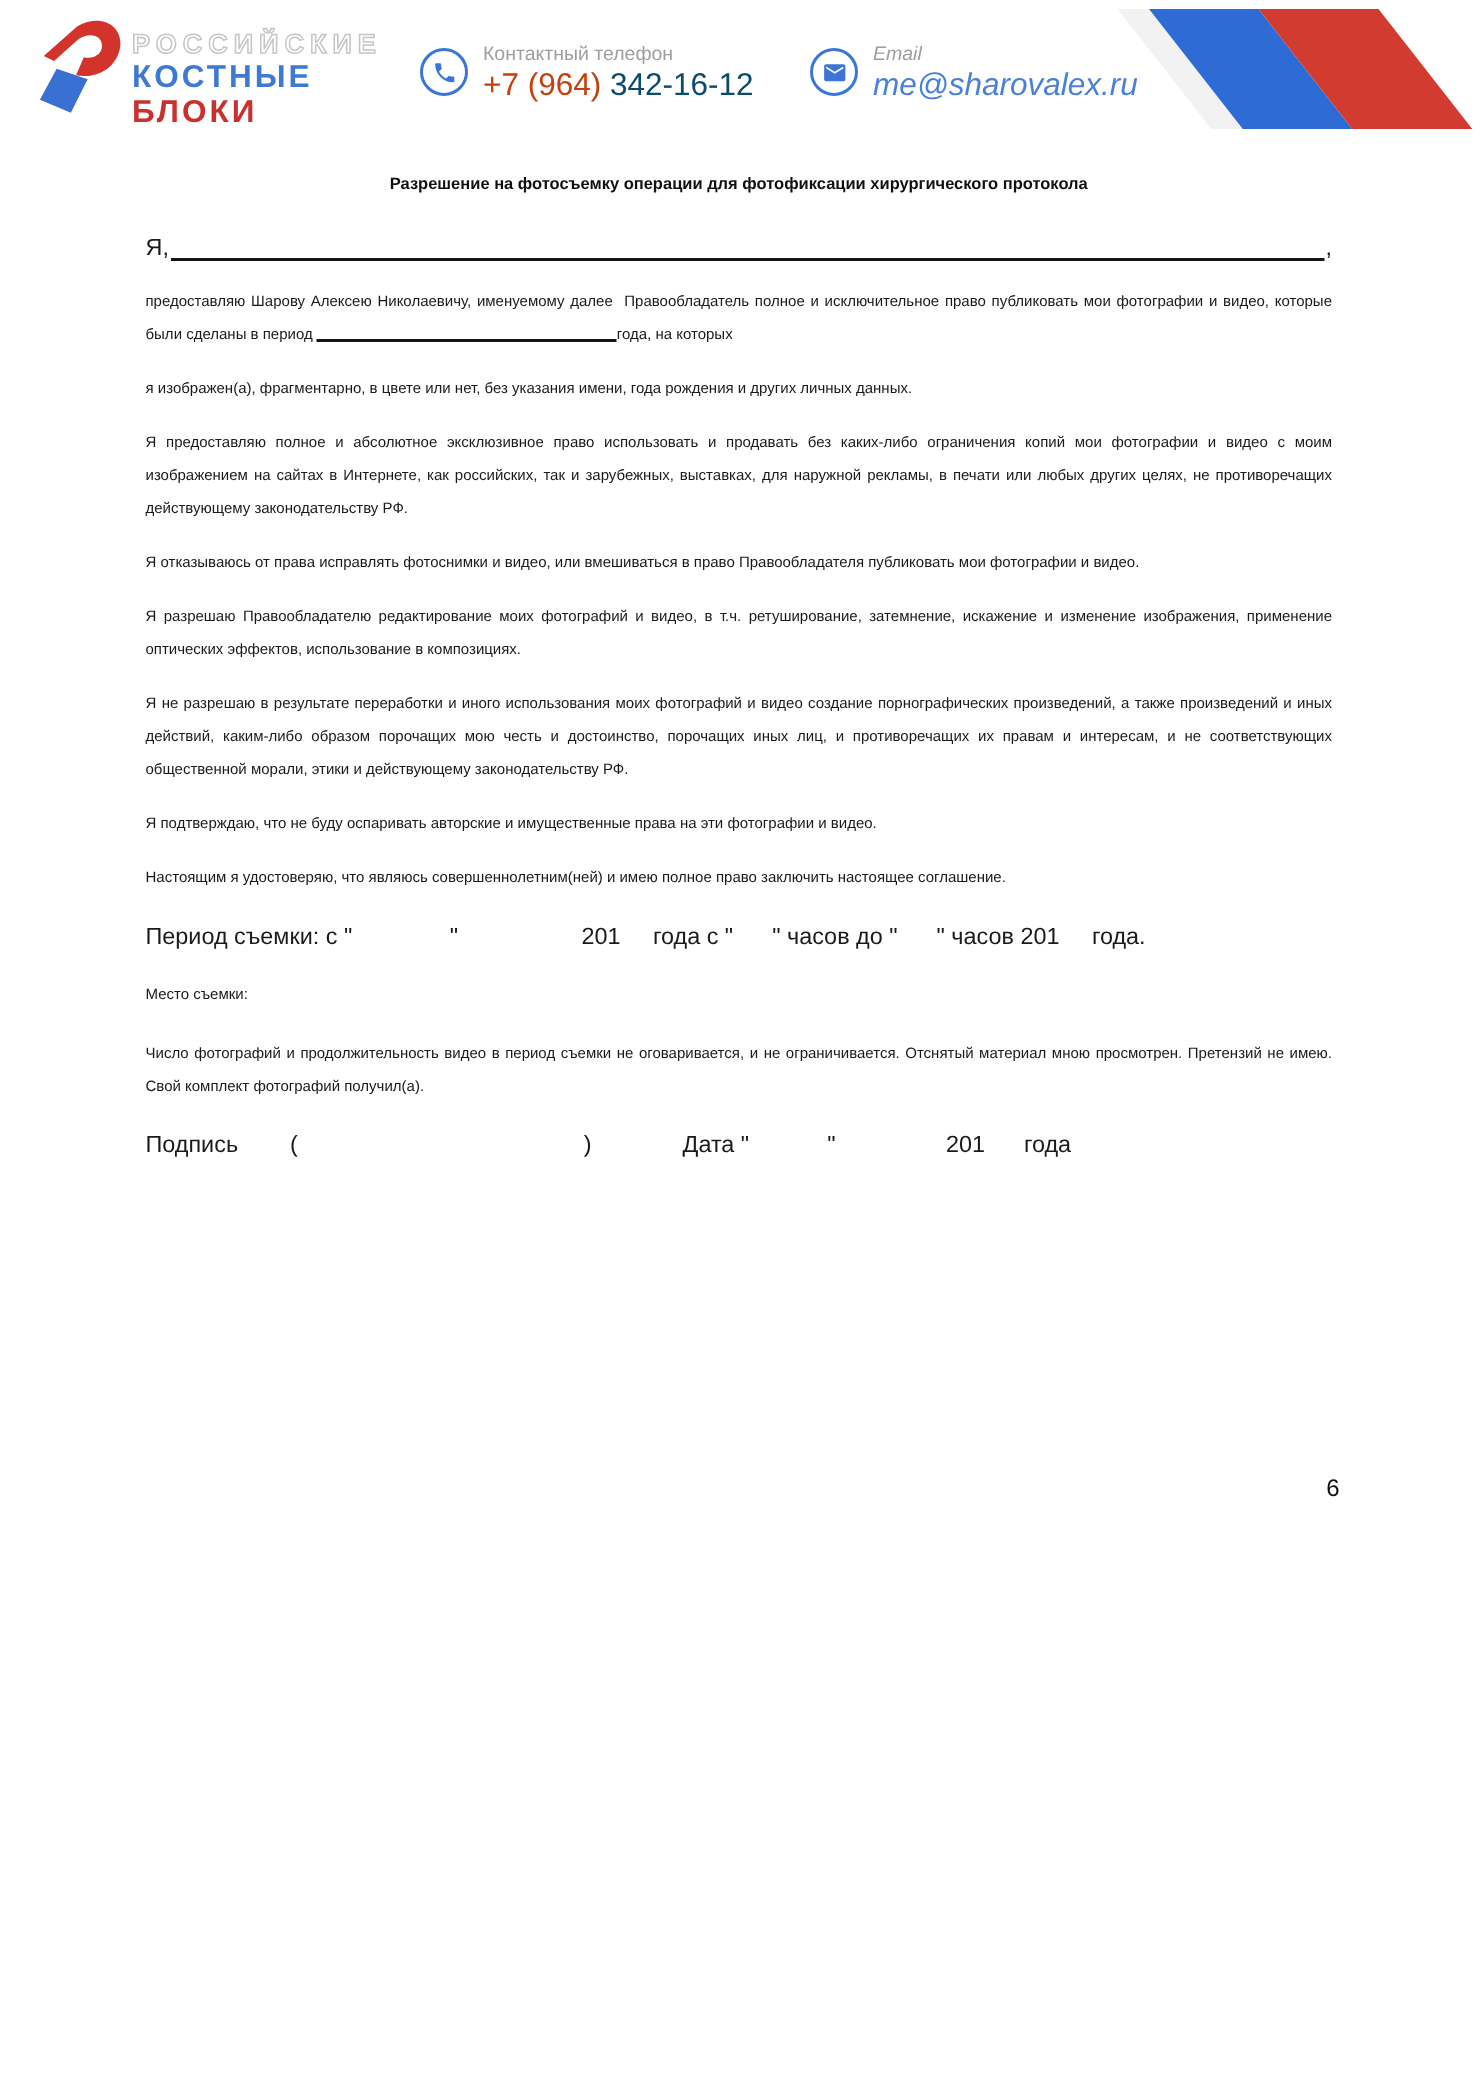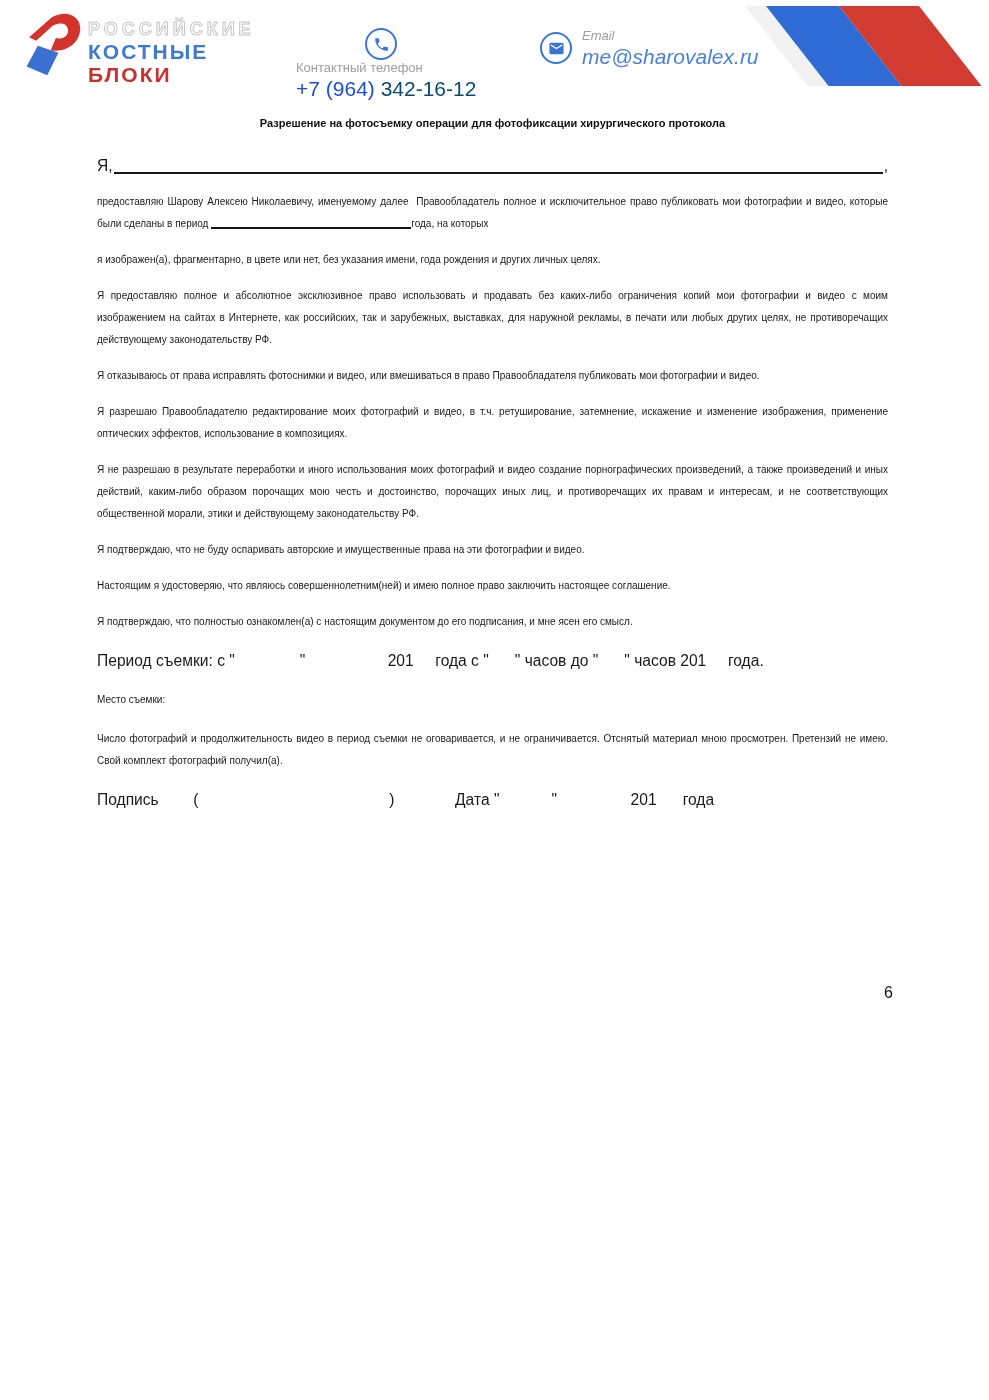--- a/index.html
+++ b/index.html
@@ -21,31 +21,31 @@
   .logo-mark { width: 62px; height: 74px; margin-right: 2px; }
   .logo-text { padding-top: 12px; line-height: 1; }
   .logo-line1 {
     font-size: 18px; font-weight: bold; letter-spacing: 4px;
     color: #ffffff; -webkit-text-stroke: 1px #c6c6c6;
   }
   .logo-line2 { font-size: 21px; font-weight: bold; letter-spacing: 2px; color: #3f7ad2; margin-top: 3px; }
   .logo-line3 { font-size: 21px; font-weight: bold; letter-spacing: 2px; color: #c8312e; margin-top: 2px; }
 
   .contact { position: absolute; top: 28px; display: flex; align-items: center; }
-  .contact-phone { left: 296px; flex-direction: column; }
+  .contact-phone { left: 280px; }
   .contact-email { left: 540px; font-style: italic; }
   .contact-icon {
     width: 32px; height: 32px; border-radius: 50%;
     border: 2px solid #3c75d8; display: flex; align-items: center; justify-content: center;
     margin-right: 10px; flex: 0 0 auto;
   }
   .contact-icon svg { width: 17px; height: 17px; fill: #3c75d8; }
   .contact-label { font-size: 13px; color: #9e9e9e; line-height: 1.2; }
   .contact-value { font-size: 21px; line-height: 1.2; }
-  .phone-prefix { color: #1d4ed8; }
+  .phone-prefix { color: #c2410c; }
   .phone-number { color: #0c4a6e; }
   .email-address { color: #4a80d9; text-decoration: none; }
 
   
   .ribbon { position: absolute; top: 0; right: 0; width: 252px; height: 90px; overflow: hidden; }
   .ribbon .stripe { position: absolute; top: 6px; height: 80px; transform: skewX(38deg); transform-origin: 0 0; }
   .stripe-white { left: 8px;  width: 21px; }
   .stripe-blue  { left: 29px; width: 73px; }
   .stripe-red   { left: 102px; width: 80px; }
 
@@ -125,28 +125,27 @@
     <h1 class="doc-title">Разрешение на фотосъемку операции для фотофиксации хирургического протокола</h1>
 
     <div class="opening-line">
       <span>Я,</span>
         <span class="blank-long"></span>
         <span>,</span>
     </div>
 
     <p class="para"><span>предоставляю Шарову Алексею Николаевичу, именуемому далее &nbsp;Правообладатель полное и исключительное право публиковать мои фотографии и видео, которые были сделаны в период </span><span class="blank-inline"></span><span>года, на которых</span></p>
 
-    <p class="para">я изображен(а), фрагментарно, в цвете или нет, без указания имени, года рождения и других личных целях.</p>
+    <p class="para">я изображен(а), фрагментарно, в цвете или нет, без указания имени, года рождения и других личных данных.</p>
     <p class="para">Я предоставляю полное и абсолютное эксклюзивное право использовать и продавать без каких-либо ограничения копий мои фотографии и видео с моим изображением на сайтах в Интернете, как российских, так и зарубежных, выставках, для наружной рекламы, в печати или любых других целях, не противоречащих действующему законодательству РФ.</p>
     <p class="para">Я отказываюсь от права исправлять фотоснимки и видео, или вмешиваться в право Правообладателя публиковать мои фотографии и видео.</p>
     <p class="para">Я разрешаю Правообладателю редактирование моих фотографий и видео, в т.ч. ретуширование, затемнение, искажение и изменение изображения, применение оптических эффектов, использование в композициях.</p>
     <p class="para">Я не разрешаю в результате переработки и иного использования моих фотографий и видео создание порнографических произведений, а также произведений и иных действий, каким-либо образом порочащих мою честь и достоинство, порочащих иных лиц, и противоречащих их правам и интересам, и не соответствующих общественной морали, этики и действующему законодательству РФ.</p>
     <p class="para">Я подтверждаю, что не буду оспаривать авторские и имущественные права на эти фотографии и видео.</p>
     <p class="para">Настоящим я удостоверяю, что являюсь совершеннолетним(ней) и имею полное право заключить настоящее соглашение.</p>
-    <p class="para">Я подтверждаю, что полностью ознакомлен(а) с настоящим документом до его подписания, и мне ясен его смысл.</p>
 
     <p class="pre-line">Период съемки: с "               "                   201     года с "      " часов до "      " часов 201     года.</p>
 
     <p class="para gap-top">Место съемки:</p>
 
     <p class="para gap-top">Число фотографий и продолжительность видео в период съемки не оговаривается, и не ограничивается. Отснятый материал мною просмотрен. Претензий не имею. Свой комплект фотографий получил(а).</p>
 
     <p class="pre-line">Подпись        (                                            )              Дата "            "                 201      года</p>
 
   </main>

